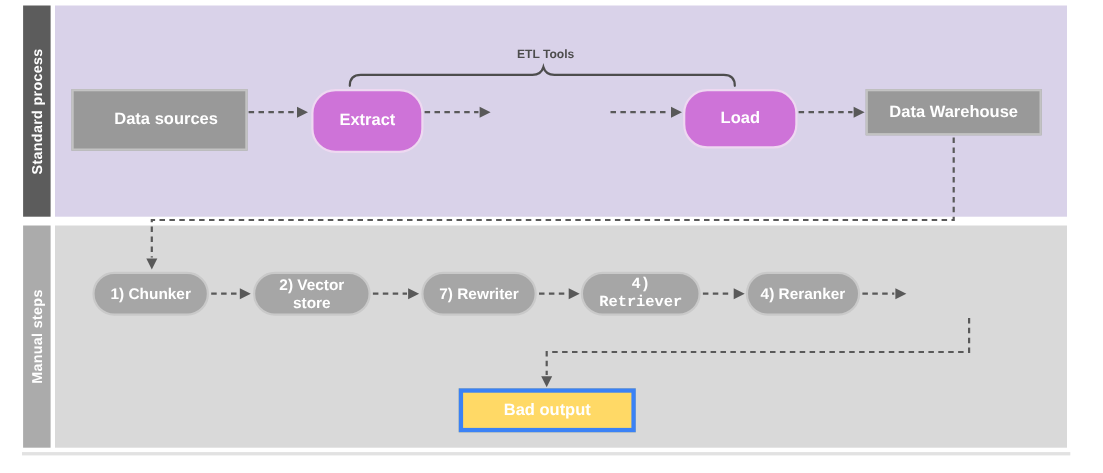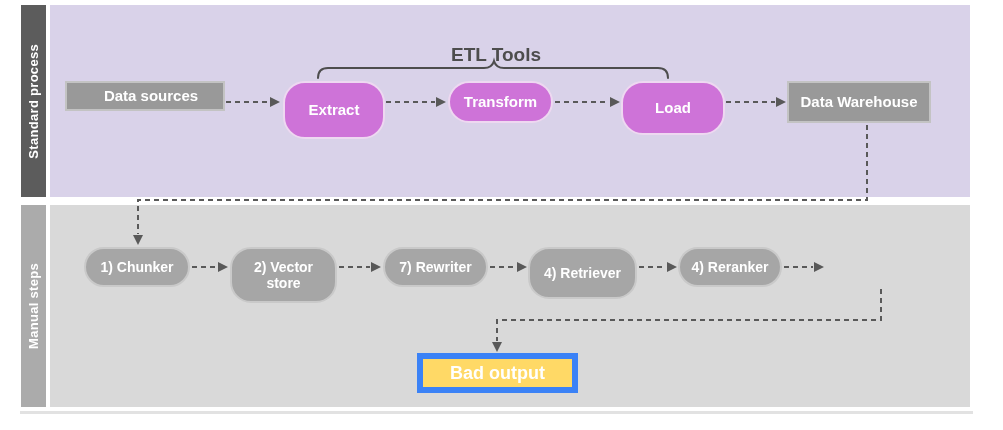--- a/index.html
+++ b/index.html
@@ -58,21 +58,21 @@
     fill: none;
     stroke-linecap: round;
   }
 
   .etl-label {
     position: absolute;
     left: 436px;
     top: 44px;
     width: 120px;
     text-align: center;
-    font-size: 19px;
+    font-size: 11px;
     font-weight: bold;
     color: var(--annotation-text, #4D4D4D);
   }
 
   .node {
     position: absolute;
     box-sizing: border-box;
     display: flex;
     align-items: center;
     justify-content: center;
@@ -94,33 +94,33 @@
   }
   .pill-gray {
     background: var(--pill-gray, #A6A6A6);
     border: 2px solid #c9c9c9;
     border-radius: 21px;
     font-size: 14px;
     padding: 0 8px;
   }
   .rect-yellow {
     background: var(--node-yellow, #FFD966);
-    border: 6px solid #3b82f6;
-    font-size: 18px;
-  }
-
-  .n-data-sources   { left: 65px;  top: 81px;  width: 160px; height: 30px; padding-left: 12px; }
+    border: 4px solid #3b82f6;
+    font-size: 15px;
+  }
+
+  .n-data-sources   { left: 65px;  top: 81px;  width: 160px; height: 56px; padding-left: 12px; }
   .n-extract        { left: 283px; top: 81px;  width: 102px; height: 58px; }
   .n-transform      { left: 448px; top: 81px;  width: 105px; height: 42px; }
   .n-load           { left: 621px; top: 81px;  width: 104px; height: 54px; }
-  .n-data-warehouse { left: 787px; top: 81px;  width: 144px; height: 42px; text-align: right; }
+  .n-data-warehouse { left: 787px; top: 81px;  width: 160px; height: 42px; text-align: right; }
   .n-chunker        { left: 84px;  top: 247px; width: 106px; height: 40px; justify-content: center; }
-  .n-vector-store   { left: 230px; top: 247px; width: 107px; height: 56px; }
+  .n-vector-store   { left: 230px; top: 247px; width: 107px; height: 40px; }
   .n-rewriter       { left: 383px; top: 247px; width: 105px; height: 40px; }
-  .n-retriever      { left: 528px; top: 247px; width: 109px; height: 52px; }
+  .n-retriever      { left: 528px; top: 247px; width: 109px; height: 40px; font-family: Liberation Mono, monospace; }
   .n-reranker       { left: 678px; top: 247px; width: 104px; height: 40px; }
   .n-consolidator   { left: 825px; top: 247px; width: 112px; height: 40px; }
   .n-bad-output     { left: 417px; top: 353px; width: 161px; height: 40px; }
 
   .bottom-rule {
     position: absolute;
     left: 20px;
     top: 411px;
     width: 953px;
     height: 3px;
@@ -181,23 +181,20 @@
   </svg>
 
   <div class="etl-label">ETL Tools</div>
 
   <div class="node rect-gray n-data-sources">
     <span>Data sources</span>
   </div>
   <div class="node pill-purple n-extract">
     <span>Extract</span>
   </div>
-  <div class="node pill-purple n-transform">
-    <span>Transform</span>
-  </div>
   <div class="node pill-purple n-load">
     <span>Load</span>
   </div>
   <div class="node rect-gray n-data-warehouse">
     <span>Data Warehouse</span>
   </div>
 
   <div class="node pill-gray n-chunker">
     <span>1) Chunker</span>
   </div>

